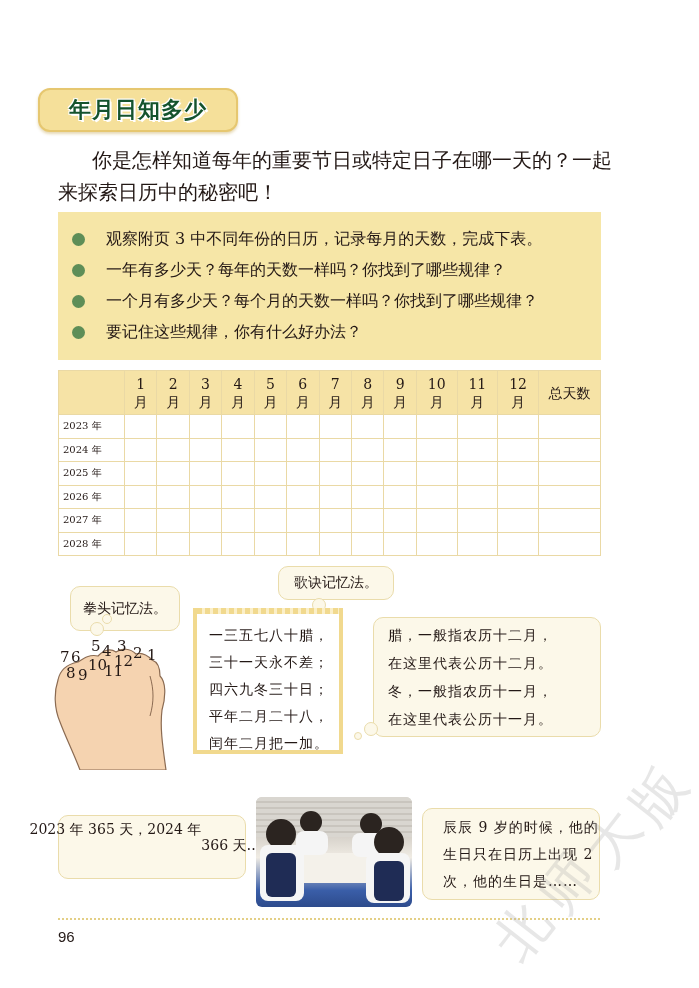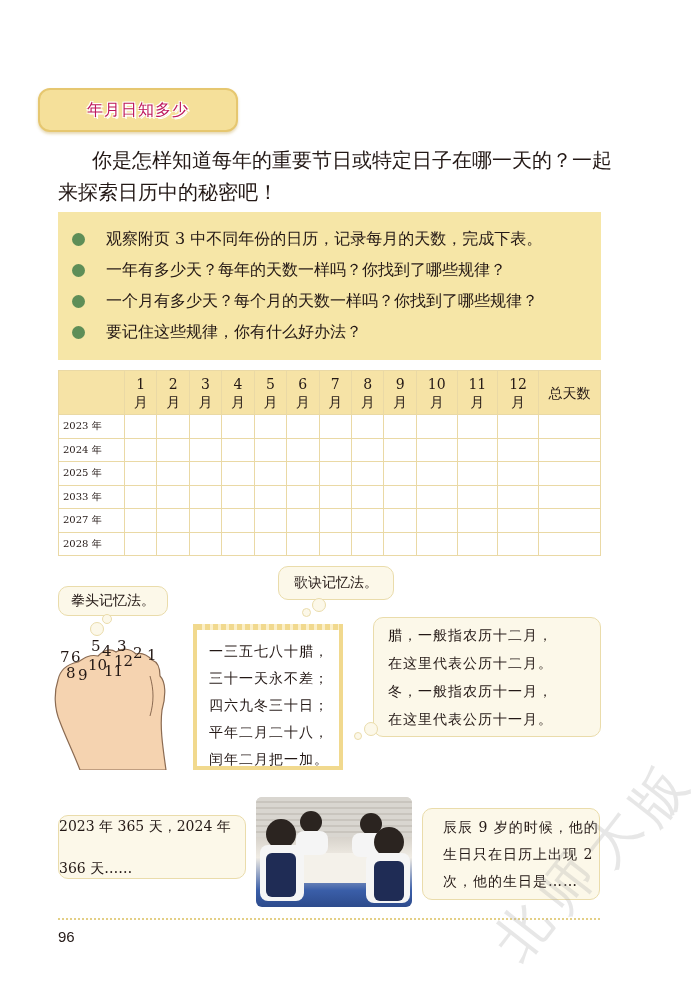--- a/index.html
+++ b/index.html
@@ -6,22 +6,22 @@
   html, body { width: 699px; height: 988px; background: #ffffff; overflow: hidden; }
   body { position: relative; font-family: "DejaVu Serif", "Liberation Serif", serif; color: #231815; }
 
   .title-badge {
     position: absolute; left: 38px; top: 88px; width: 200px; height: 44px;
     background: #f5e09a; border: 2px solid #e6c770; border-radius: 12px;
     box-shadow: 0 2px 3px rgba(200,170,90,0.45);
     display: flex; align-items: center; justify-content: center;
   }
   .title-badge span {
-    font-family: "DejaVu Sans", "Liberation Sans", sans-serif; font-weight: normal;
-    font-size: 16px; color: #be185d; letter-spacing: 1px;
+    font-family: "DejaVu Sans", "Liberation Sans", sans-serif; font-weight: bold;
+    font-size: 22px; color: #14532d; letter-spacing: 1px;
     text-shadow: 1px 1px 0 #fff, -1px -1px 0 #fff, 1px -1px 0 #fff, -1px 1px 0 #fff, 2px 2px 0 #fff;
   }
 
   .intro { position: absolute; left: 58px; top: 144px; width: 560px; font-size: 20px; line-height: 32px; }
   .intro .indent { padding-left: 34px; }
 
   .task-box {
     position: absolute; left: 58px; top: 212px; width: 543px; height: 148px;
     background: #f6e6a7; padding: 12px 14px;
   }
@@ -47,21 +47,20 @@
   }
   .circle { position: absolute; border-radius: 50%; background: #fcf8e9; border: 1.5px solid #eadcab; }
 
   .fist { position: absolute; left: 50px; top: 630px; width: 120px; height: 140px; }
   .fist-num { position: absolute; font-size: 15px; color: #231815; font-family: "DejaVu Serif", serif; }
 
   .note-card {
     position: absolute; left: 193px; top: 608px; width: 150px; height: 146px;
     background: #fff; border: 4px solid #f1d98e; border-top-width: 6px;
     padding: 8px 0 4px 12px;
-    margin-top: 16px;
   }
   .note-card .tear { position: absolute; top: -6px; left: 0; right: 0; height: 6px;
     background: repeating-linear-gradient(90deg, #f1d98e 0 5px, #fbefc8 5px 8px); }
   .note-line { font-size: 14px; line-height: 27px; white-space: nowrap; letter-spacing: 1px; }
 
   .explain { left: 373px; top: 617px; width: 228px; height: 120px; flex-direction: column; align-items: flex-start; padding-left: 14px; }
   .explain div { line-height: 28px; font-size: 14px; letter-spacing: 1px; white-space: nowrap; }
 
   .photo {
     position: absolute; left: 256px; top: 797px; width: 156px; height: 110px; border-radius: 6px; overflow: hidden;
@@ -171,21 +170,21 @@
         <td></td>
         <td></td>
         <td></td>
         <td></td>
         <td></td>
         <td></td>
         <td></td>
         <td></td>
       </tr>
       <tr>
-        <td class="yr">2033 年</td>
+        <td class="yr">2026 年</td>
         <td></td>
         <td></td>
         <td></td>
         <td></td>
         <td></td>
         <td></td>
         <td></td>
         <td></td>
         <td></td>
         <td></td>
@@ -221,21 +220,21 @@
         <td></td>
         <td></td>
         <td></td>
         <td></td>
         <td></td>
         <td></td>
       </tr>
     </tbody>
 </table>
 
-<div class="bubble" style="left:58px; top:586px; width:110px; height:30px;">
+<div class="bubble" style="left:70px; top:586px; width:110px; height:45px;">
   <span>拳头记忆法。</span>
 </div>
 <div class="circle" style="left:90px; top:622px; width:14px; height:14px;"></div>
 <div class="circle" style="left:102px; top:614px; width:10px; height:10px;"></div>
 
 <div class="fist">
   <svg width="120" height="140" viewBox="0 0 120 140">
     <path d="M8,50 C10,40 18,34 28,32 C34,28 40,24 48,26 C54,20 60,18 66,22 C72,18 80,18 86,24 C92,22 98,26 102,30 C108,32 110,38 110,46 C116,52 116,66 112,80 C110,96 112,112 116,140 L30,140 C24,124 16,108 10,92 C4,78 4,62 8,50 Z" fill="#f5d3b0" stroke="#8b6b52" stroke-width="1.2"></path>
     <path d="M100,46 C104,60 104,72 100,86" fill="none" stroke="#8b6b52" stroke-width="1"></path>
   </svg>
@@ -270,21 +269,21 @@
 
 <div class="bubble explain">
   <div>腊，一般指农历十二月，</div>
   <div>在这里代表公历十二月。</div>
   <div>冬，一般指农历十一月，</div>
   <div>在这里代表公历十一月。</div>
 </div>
 <div class="circle" style="left:364px; top:722px; width:14px; height:14px;"></div>
 <div class="circle" style="left:354px; top:732px; width:8px; height:8px;"></div>
 
-<div class="bubble" style="left:58px; top:815px; width:188px; height:64px; flex-direction:column; align-items:flex-start; padding-left:0; justify-content:center;">
+<div class="bubble" style="left:58px; top:815px; width:188px; height:64px; flex-direction:row; align-items:flex-start; padding-left:0; justify-content:center;">
   <div style="line-height:26px; white-space:nowrap;">2023 年 365 天，2024 年</div>
   <div style="line-height:26px; white-space:nowrap;margin-top:16px;">366 天……</div>
 </div>
 
 <div class="photo">
   <div style="position:absolute; left:0; top:0; width:156px; height:40px; background:repeating-linear-gradient(180deg,#d9d6d0 0 4px,#c9c5be 4px 6px);"></div>
   <div style="position:absolute; left:40px; top:56px; width:80px; height:30px; background:#f4f1ea; border-radius:4px;"></div>
   <div class="kid" style="left:10px; top:22px; width:30px; height:30px;"></div>
   <div class="body-w" style="left:4px; top:48px; width:44px; height:56px;"></div>
   <div class="vest" style="left:10px; top:56px; width:30px; height:44px;"></div>

